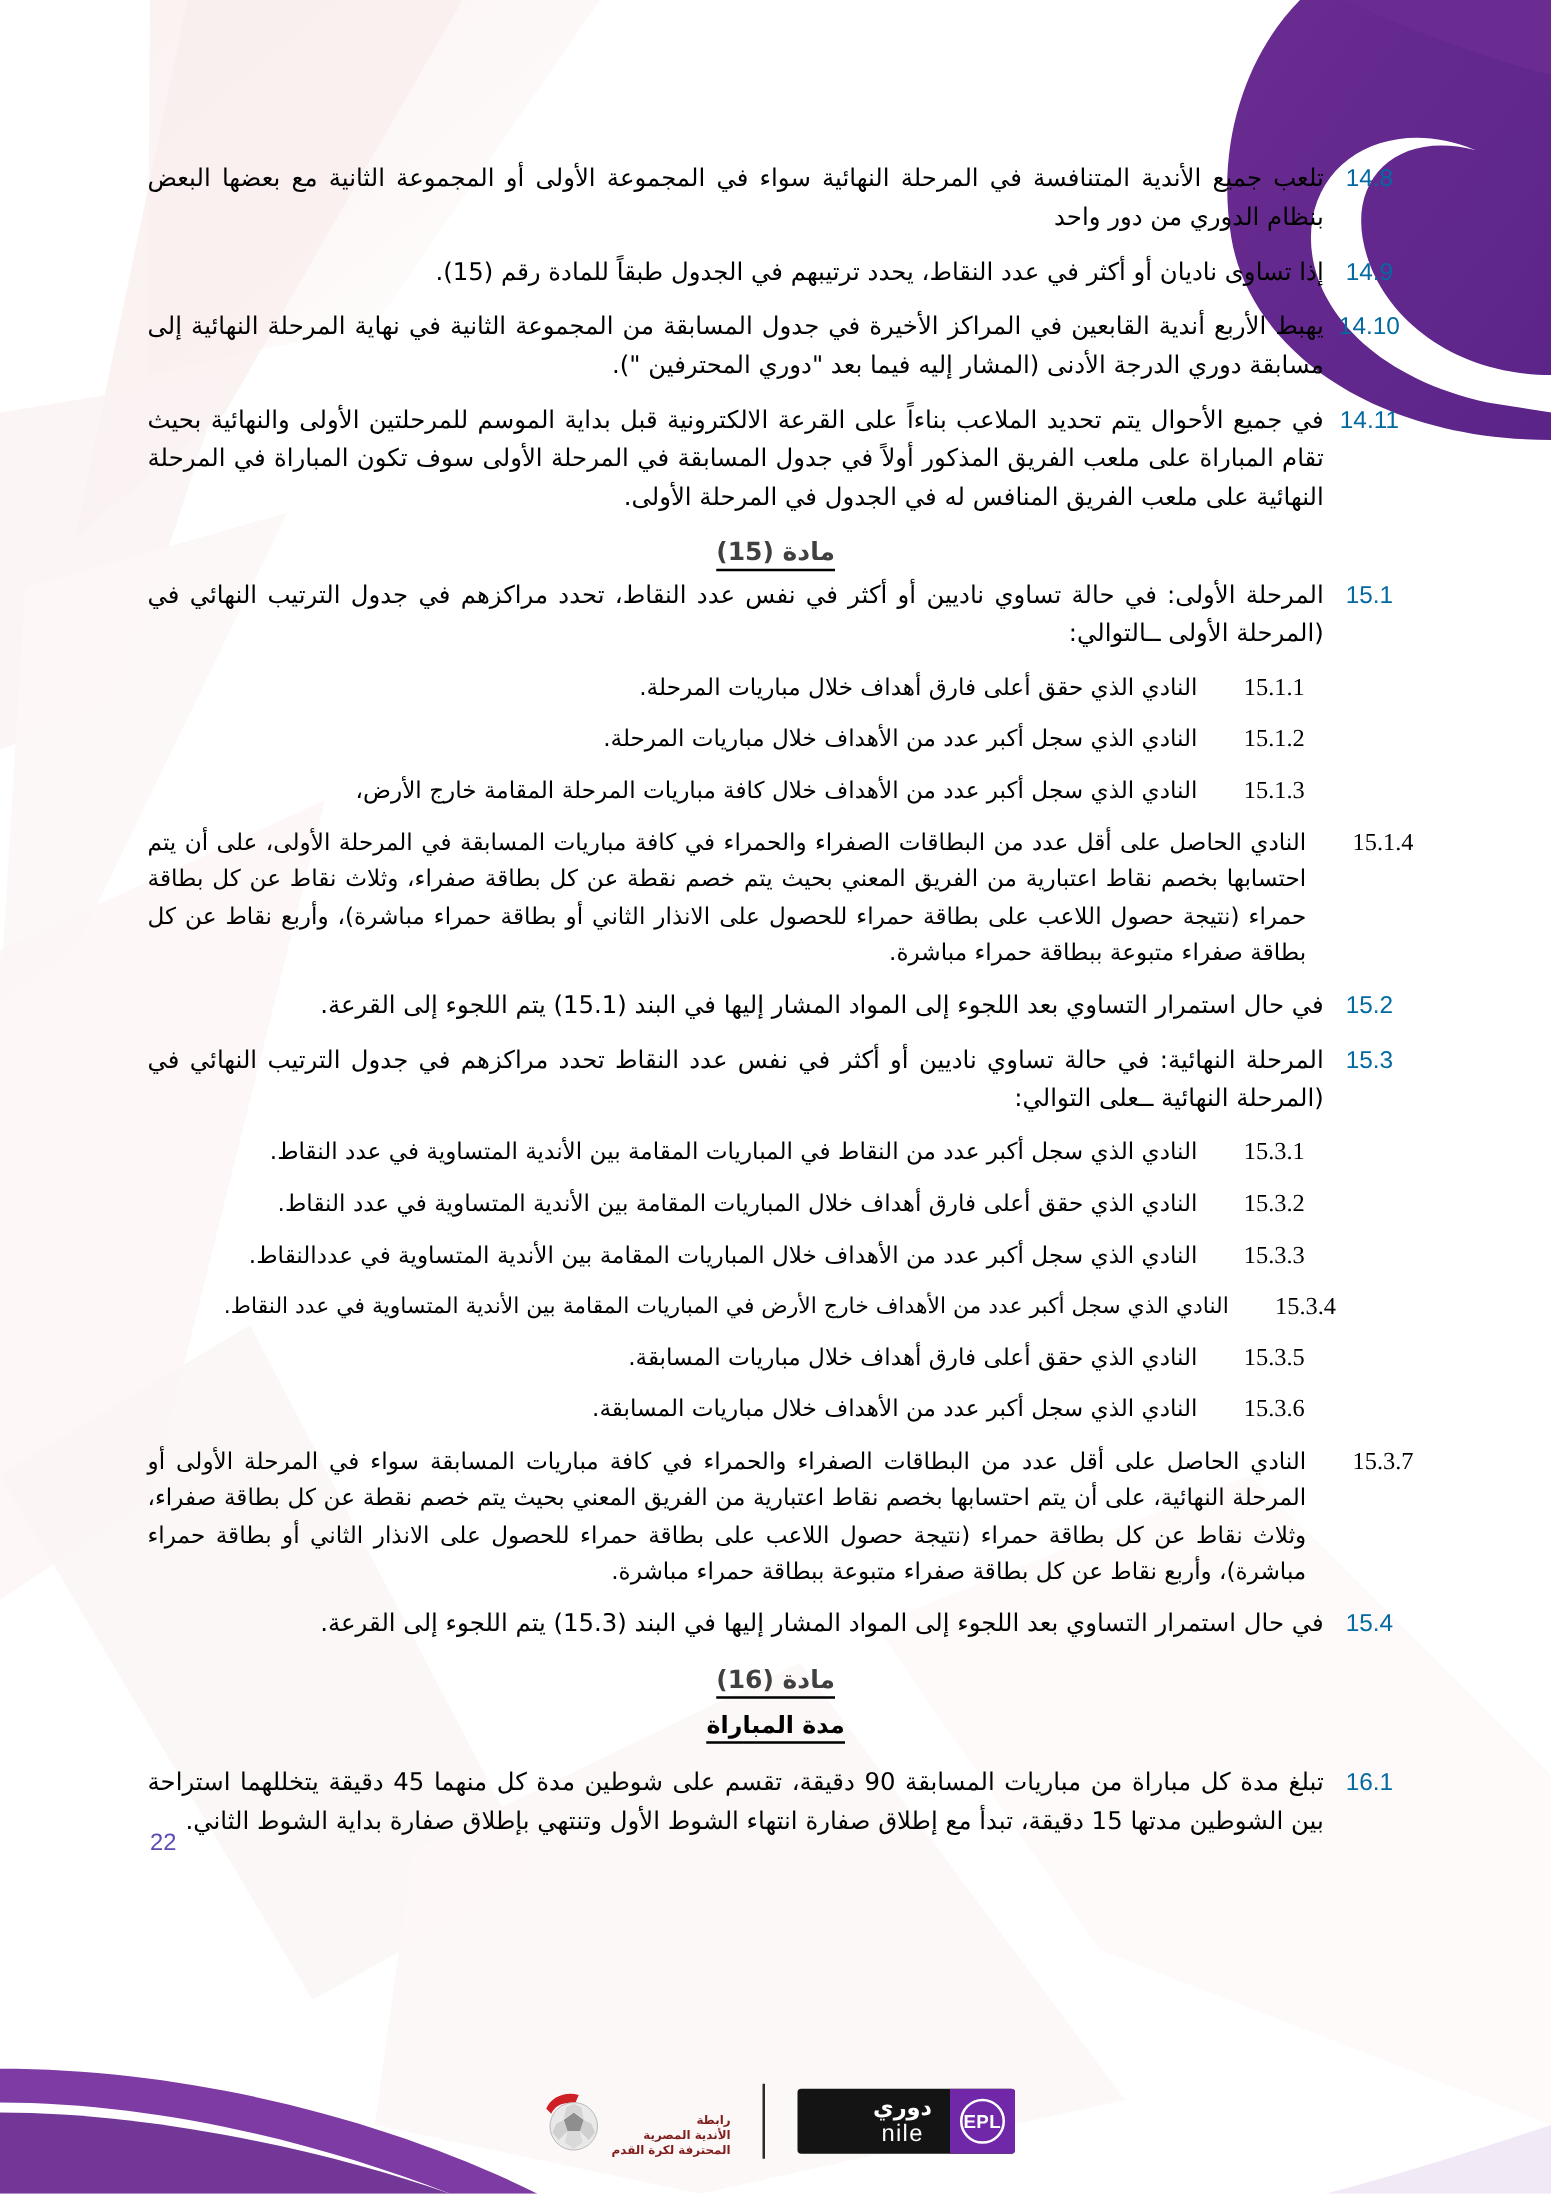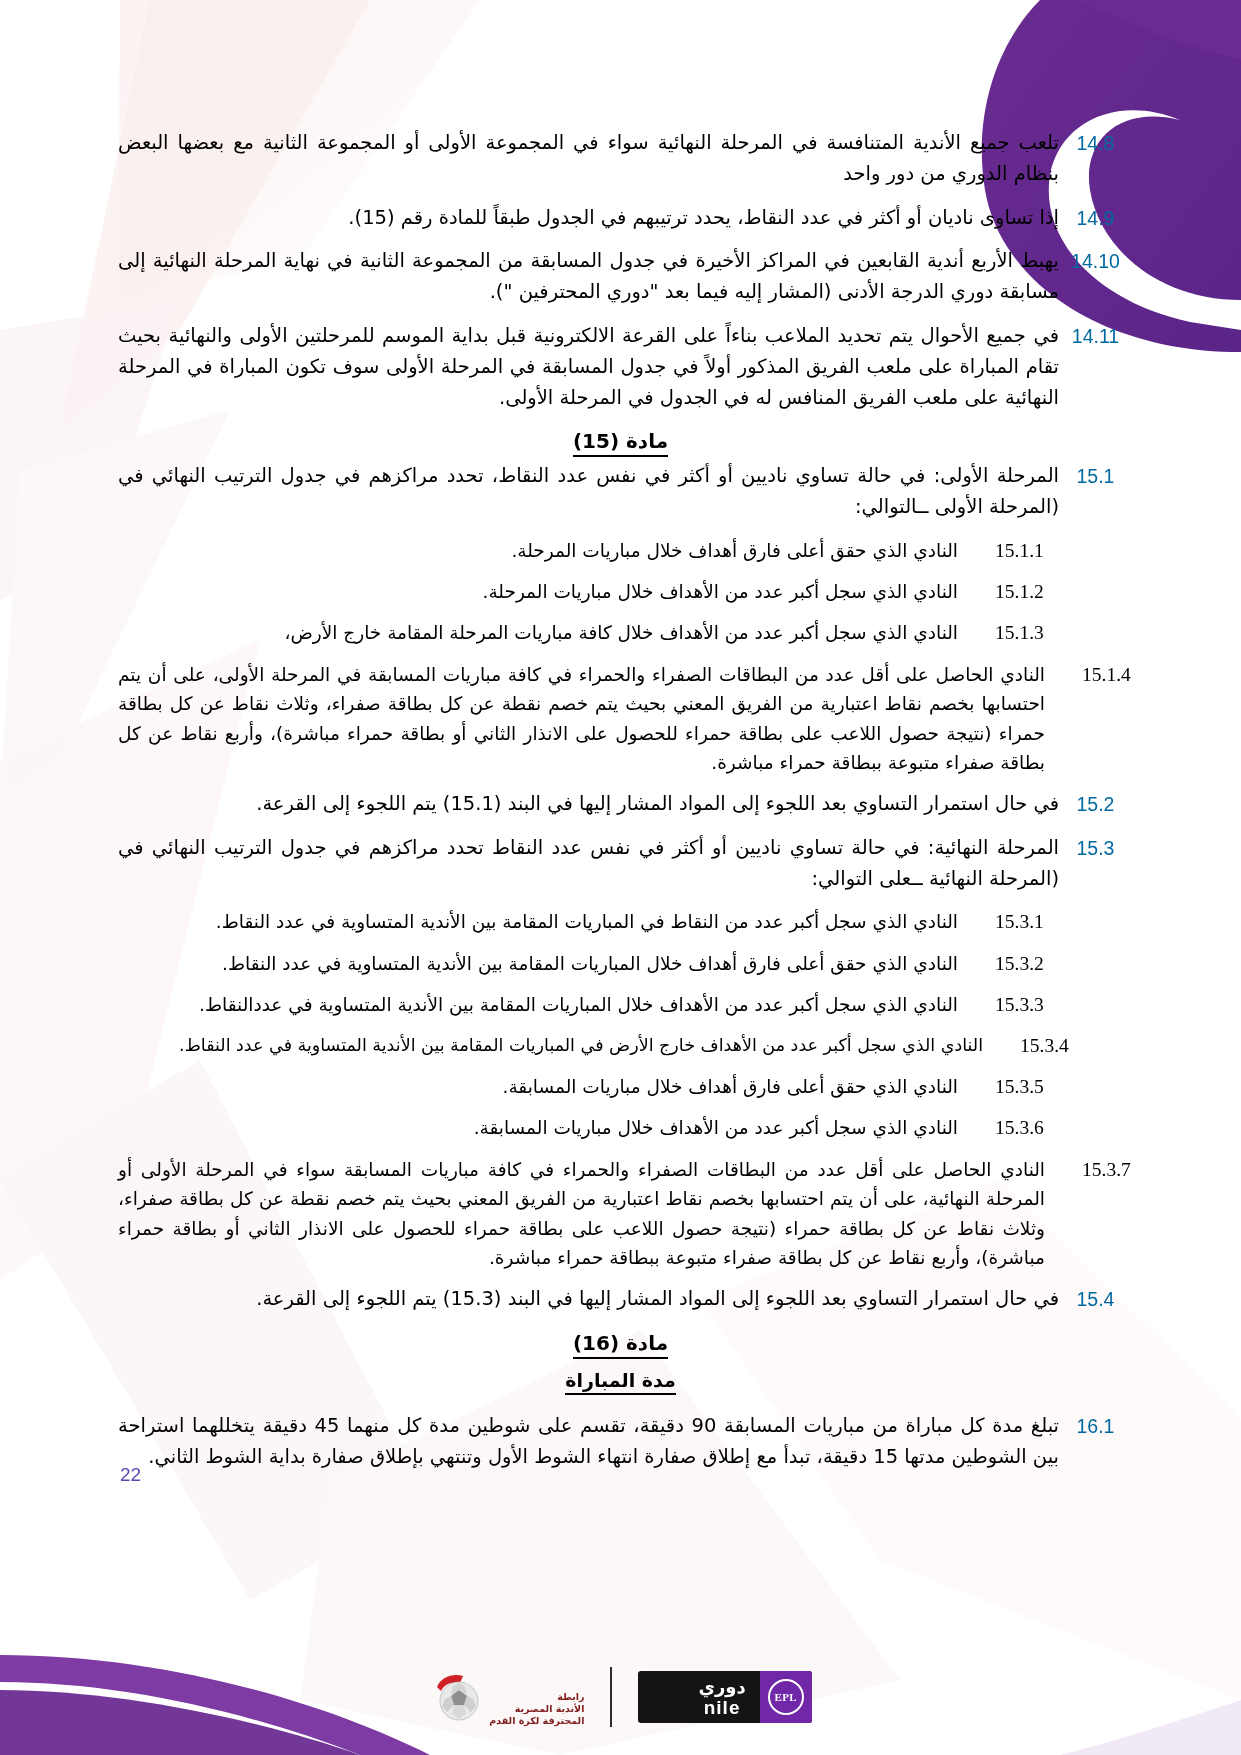--- a/index.html
+++ b/index.html
@@ -74,21 +74,21 @@
     unicode-bidi: embed;
   }
   .clause.lvl2 .txt { font-size: 18.5px; line-height: 1.6; }
   .clause.lvl2.single .txt { text-align: center; text-align-last: right; }
 
   .article-head {
     text-align: center;
     font-weight: bold;
     font-size: 20px;
     margin: 16px 0 4px 0;
-    color:#000000;
+    color:#404040;
   }
   .article-head span { border-bottom: 2px solid #000; padding-bottom: 2px; display:inline-block; }
   .article-sub {
     text-align: center;
     font-weight: bold;
     font-size: 19px;
     margin: 10px 0 16px 0;
     color:#000;
   }
   .article-sub span { border-bottom: 2px solid #000; padding-bottom: 2px; display:inline-block; }
@@ -124,30 +124,30 @@
   }
   .epl-left {
     width: 52px; height: 52px; background:#7028a8;
     display:flex; align-items:center; justify-content:center;
     position:relative;
   }
   .epl-left .glb {
     width: 36px; height: 36px; border-radius:50%;
     border: 2px solid #ffffff;
     display:flex; align-items:center; justify-content:center;
-    font-size: 11px; font-weight:bold; color:#fff;
-    font-family:Liberation Serif, serif; letter-spacing:.3px;
+    font-size: 15px; font-weight:bold; color:#fff;
+    font-family:Liberation Sans, sans-serif; letter-spacing:.3px;
   }
   .epl-right {
     color:#fff; padding: 0 14px 0 12px; text-align:center;
     line-height:1.0;
     margin-left:48px;
   }
   .epl-right .ar { font-size:18px; font-weight:bold; font-family:"DejaVu Sans",sans-serif; display:block; }
-  .epl-right .en { font-size:19px; font-weight:bold; letter-spacing:1px; font-family:"Liberation Sans",sans-serif; display:block; margin-top:2px;}
+  .epl-right .en { font-size:19px; font-weight:normal; letter-spacing:1px; font-family:"Liberation Sans",sans-serif; display:block; margin-top:2px;}
   .logo-sep { width:2px; height:60px; background:#2b2b2b; margin: 0 26px; }
   .efa-logo { display:flex; align-items:center; gap:8px; }
   .efa-text { text-align:right; line-height:1.25; color:#7f1d1d;margin-top:24px; }
   .efa-text div { font-size:9.5px; font-weight:bold; font-family:"DejaVu Sans",sans-serif; white-space:nowrap;}
   .efa-ball { width:52px; height:52px; position:relative; }
 </style>
 </head>
 <body>
 
 <svg id="bg-decor" viewBox="0 0 1241 1755" preserveAspectRatio="none">

